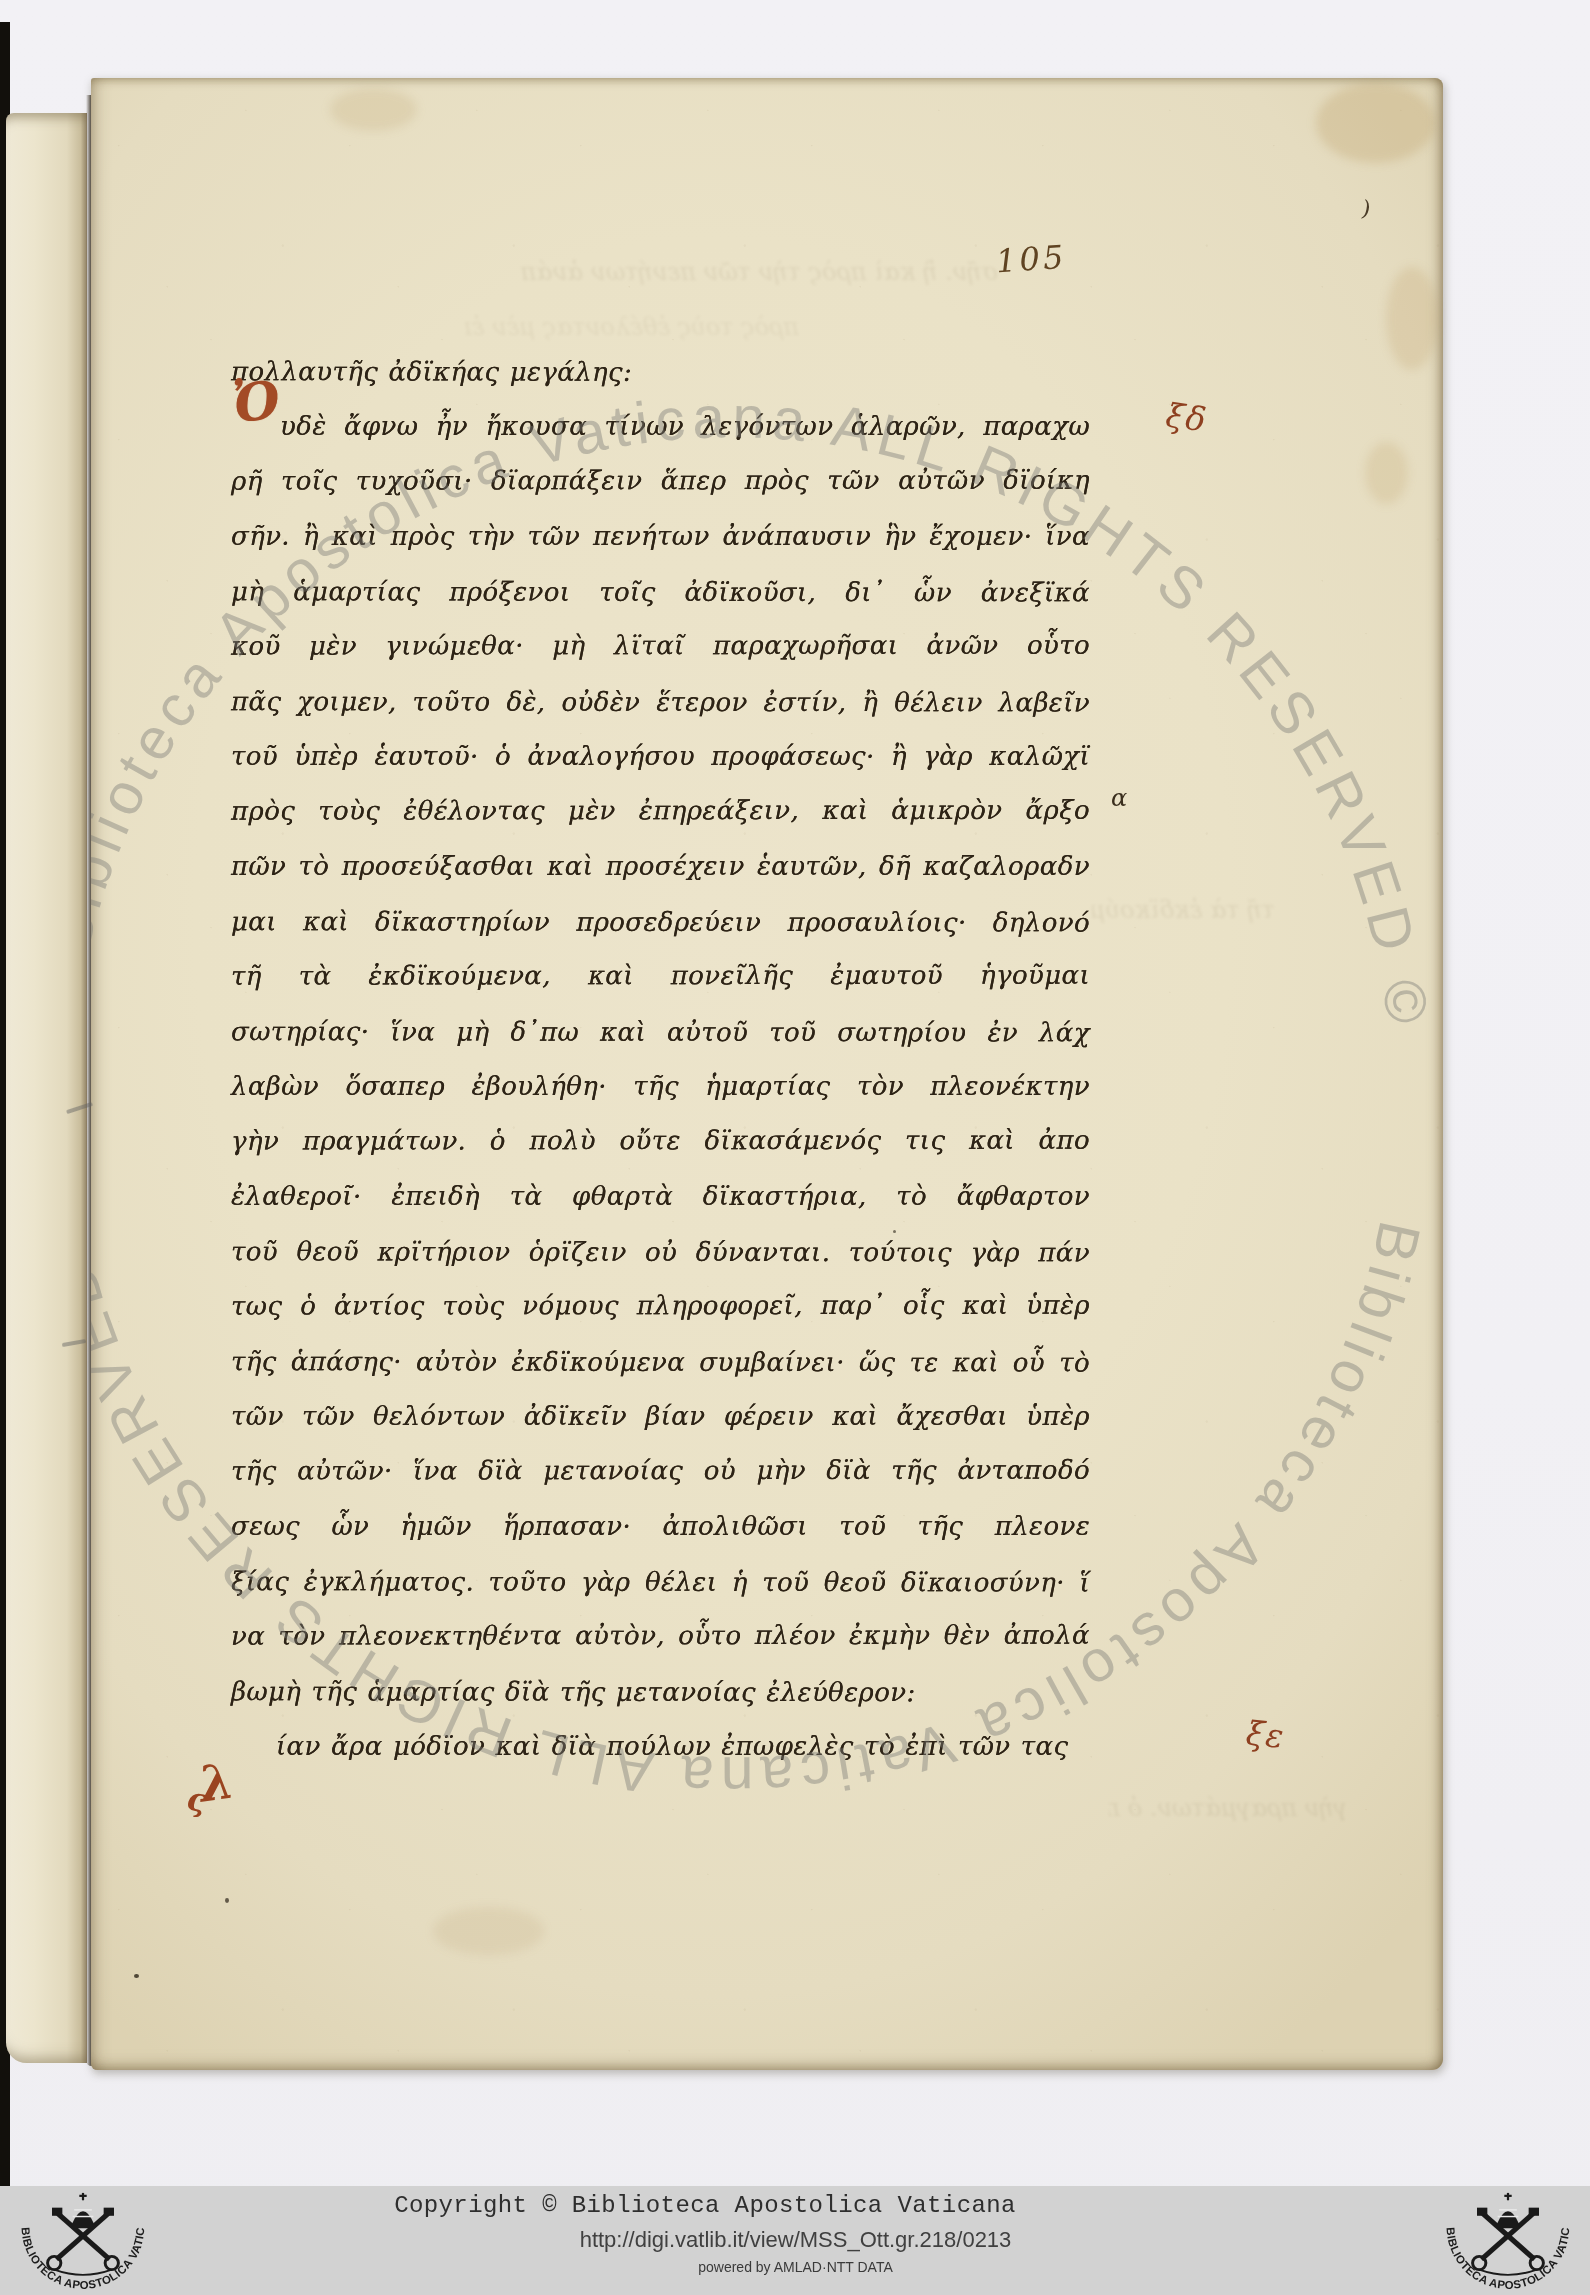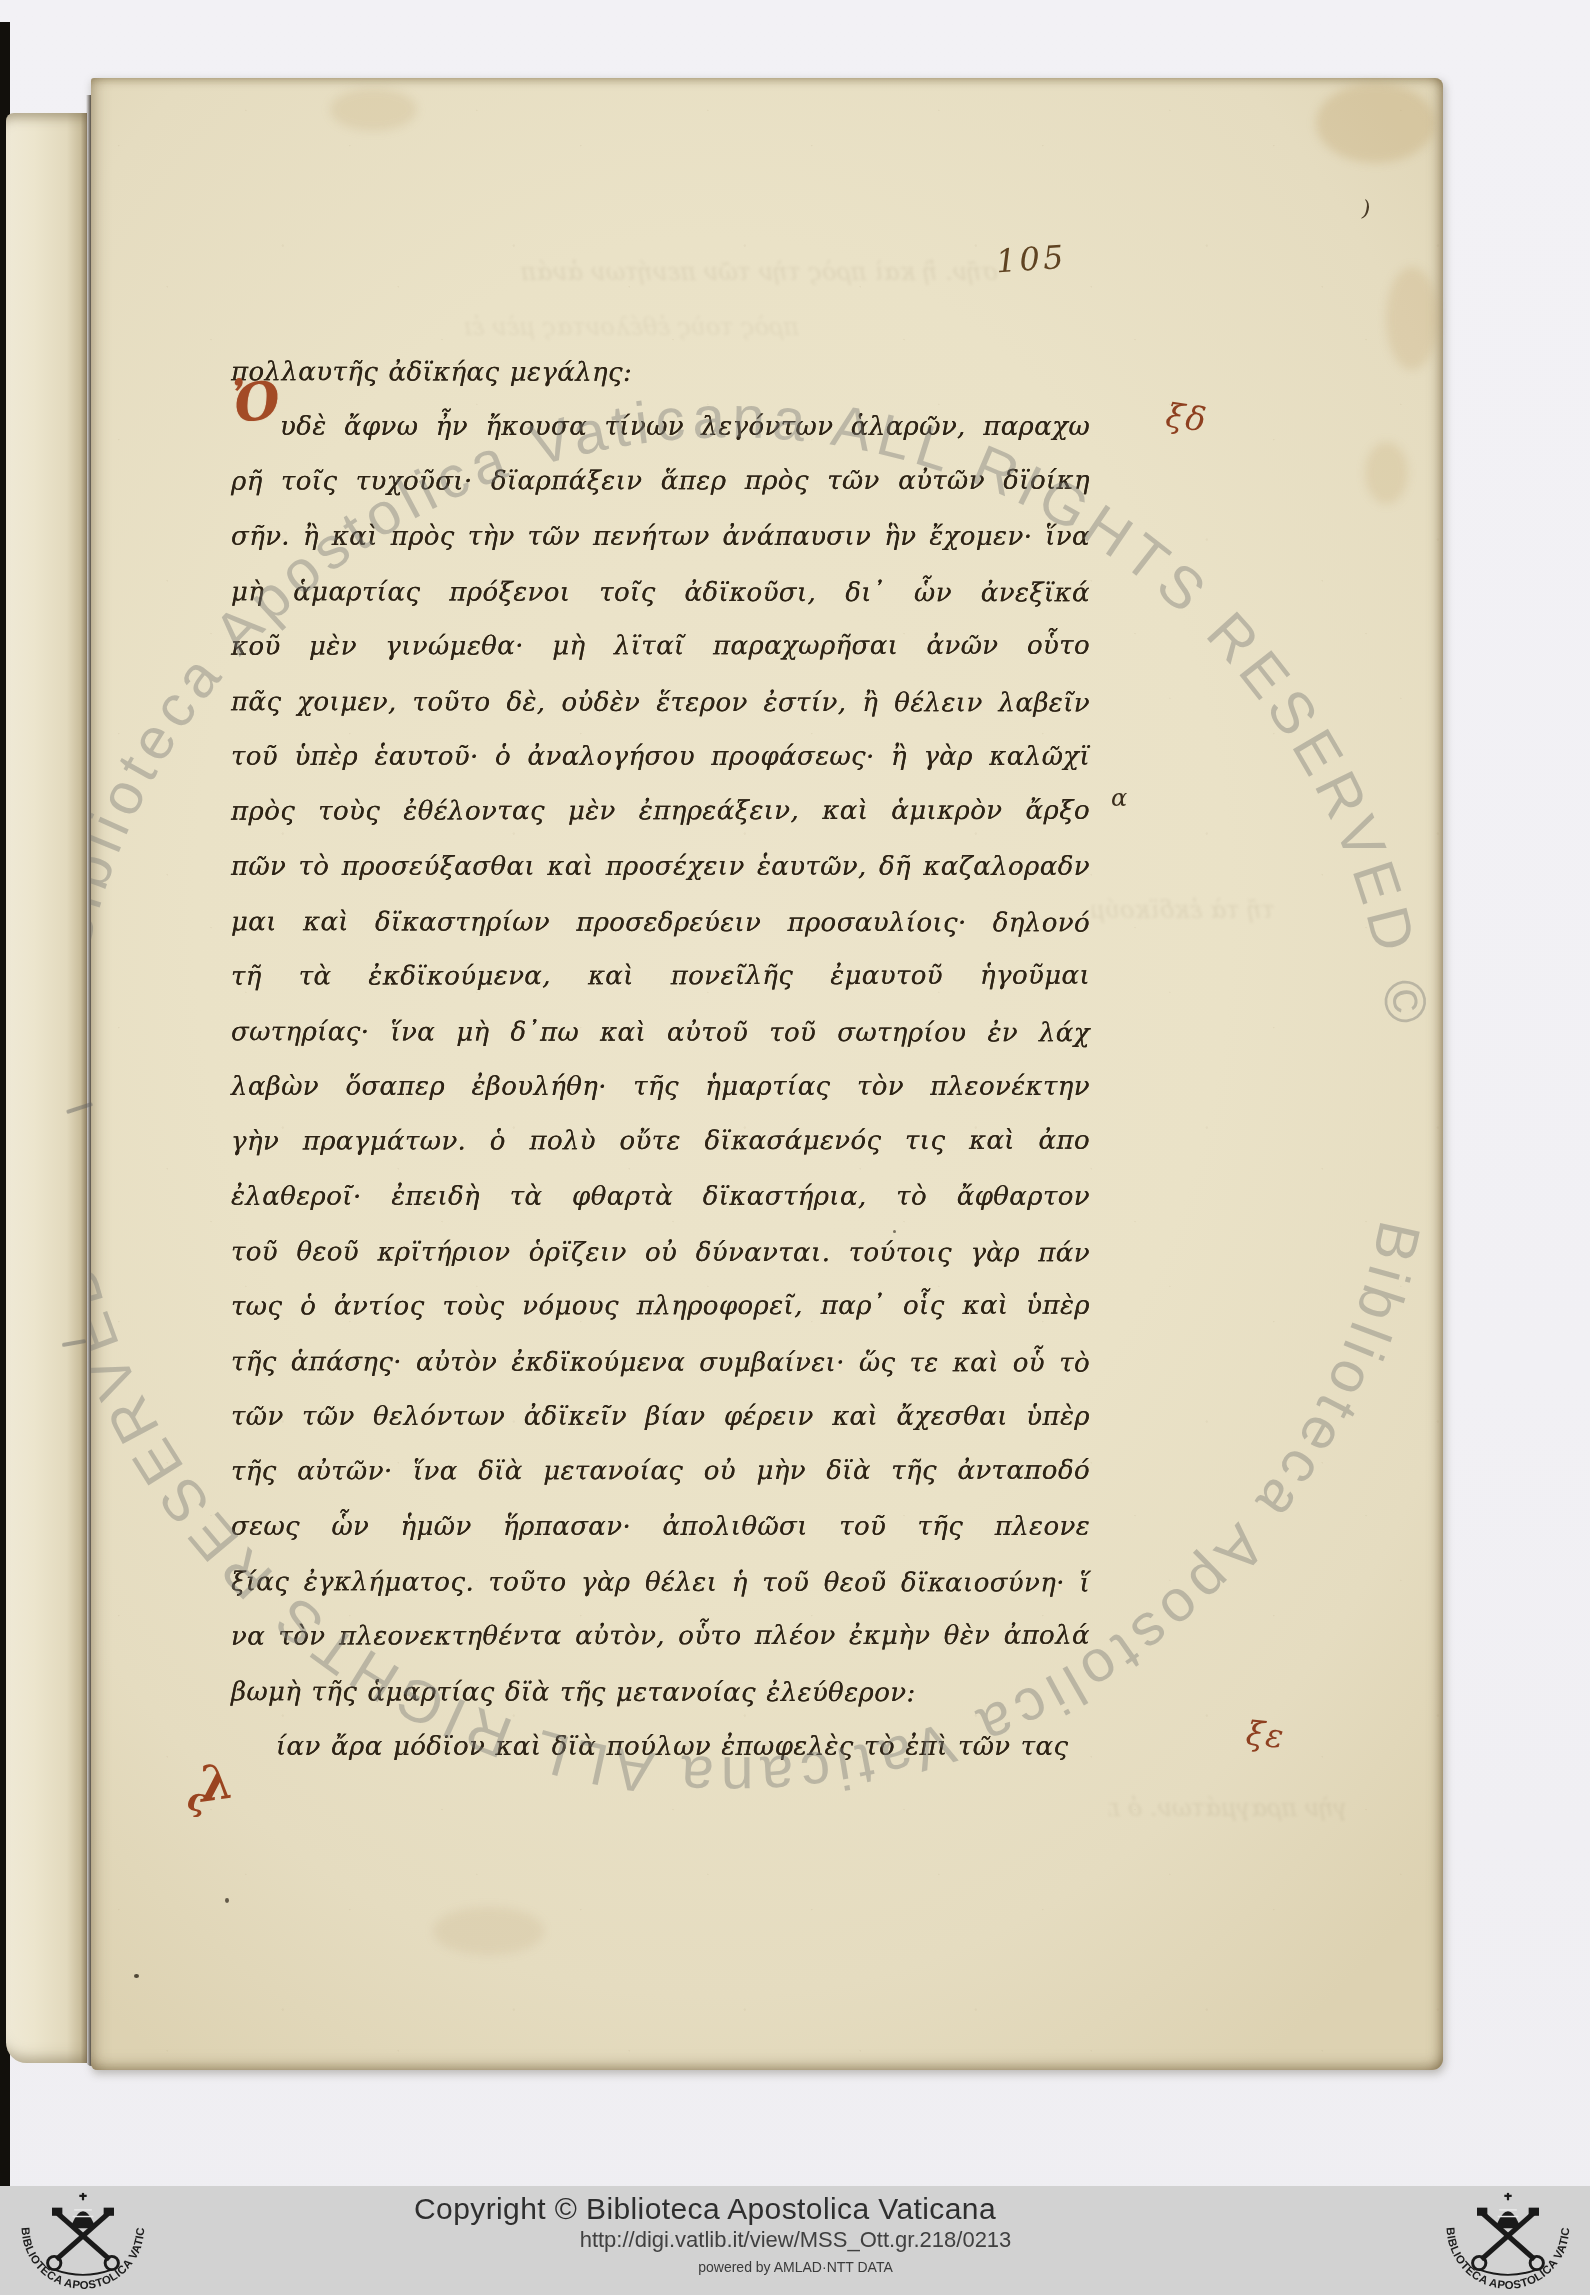--- a/index.html
+++ b/index.html
@@ -101,21 +101,21 @@
       clip-path:inset(78px 148px 226px 91px);}
   .wm text{
     font-family:"Liberation Sans","DejaVu Sans",sans-serif;
     font-size:74px;letter-spacing:8px;fill:#7d7d78;opacity:.42;font-weight:500;
   }
   
   .footer{
     position:absolute;left:0;top:2186px;width:1591px;height:110px;background:#d2d2d2;
     color:#2e2e2e;text-align:center;
   }
-  .f-line1{position:absolute;left:0;width:1410px;top:6.4px;font-size:30px;letter-spacing:0.4px;}
+  .f-line1{position:absolute;left:0;width:1410px;top:6.4px;font-size:24px;letter-spacing:0.4px;font-family:Liberation Mono, monospace;}
   .f-line2{position:absolute;left:0;width:1591px;top:41px;font-size:22px;color:#404040;}
   .f-line3{position:absolute;left:0;width:1591px;top:73px;font-size:14px;color:#3a3a3a;}
   .logo{position:absolute;top:2187px;width:156px;height:107px;}
   .logo-left{left:4.8px;}
   .logo-right{left:1430px;}
   .logo text{font-family:"Liberation Sans","DejaVu Sans",sans-serif;font-size:15.5px;font-weight:bold;fill:#1c1c1c;letter-spacing:.5px;}
 </style>
 </head>
 <body>
 

